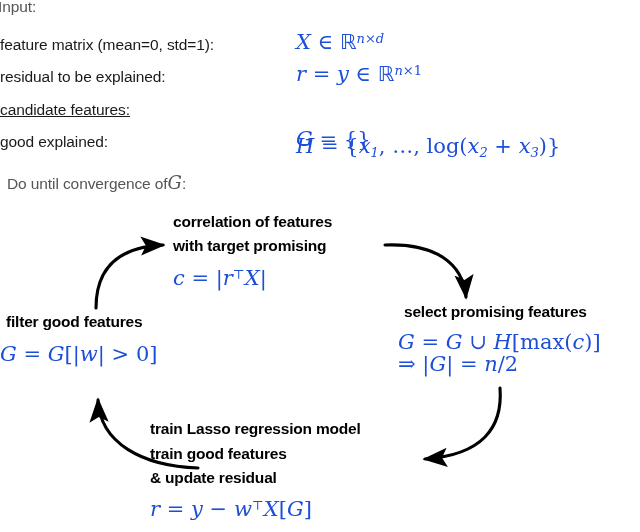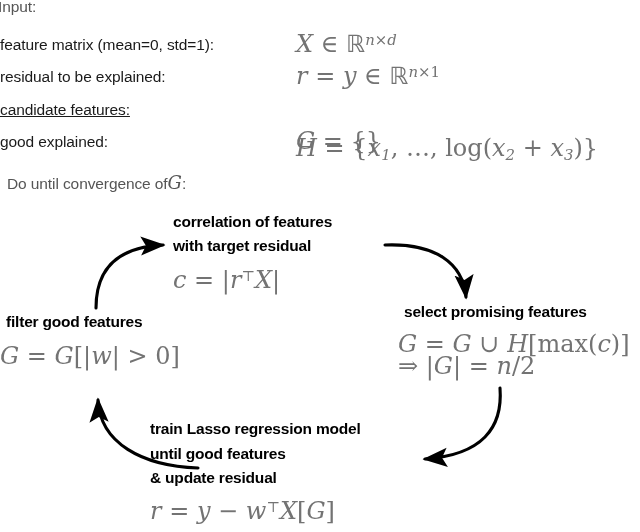--- a/index.html
+++ b/index.html
@@ -36,22 +36,22 @@
     font-family: "Liberation Sans", sans-serif;
     font-weight: bold;
     font-size: 15.5px;
     color: #000000;
     white-space: nowrap;
     letter-spacing: -0.2px;
   }
   .math {
     font-family: "DejaVu Serif", "Liberation Serif", serif;
     font-style: italic;
-    font-size: 24px;
-    color: #737373;
+    font-size: 21px;
+    color: #1d4ed8;
     white-space: nowrap;
   }
   .math .up { font-style: normal; }
   .math .bb {
     font-style: normal;
     font-family: "DejaVu Sans", sans-serif;
   }
   .math sub {
     font-size: 0.62em;
     vertical-align: -0.28em;
@@ -120,26 +120,26 @@
   <path d="M96,308 C96,268 118,247 163,245" fill="none" stroke="#000" stroke-width="3.1" stroke-linecap="round" marker-end="url(#ah)"></path>
 
   <path d="M385,245 C435,243 463,263 466,297" fill="none" stroke="#000" stroke-width="3.1" stroke-linecap="round" marker-end="url(#ah)"></path>
 
   <path d="M500,388 C503,428 482,455 425,459" fill="none" stroke="#000" stroke-width="3.1" stroke-linecap="round" marker-end="url(#ah)"></path>
 
   <path d="M198,468 C142,466 100,443 98,400" fill="none" stroke="#000" stroke-width="3.1" stroke-linecap="round" marker-end="url(#ah)"></path>
 </svg>
 
 <div class="abs node-line sans-bold" style="left:173px; top:213px; width:215px;">correlation of features</div>
-<div class="abs node-line sans-bold" style="left:173px; top:237px; width:215px;">with target residual</div>
+<div class="abs node-line sans-bold" style="left:173px; top:237px; width:215px;">with target promising</div>
 <div class="abs node-line math" style="left:173px; top:266px; width:215px;"><span>c</span> <span class="up">=</span> <span class="up">|</span><span>r</span><sup class="op">⊤</sup><span>X</span><span class="up">|</span></div>
 
 <div class="abs sans-bold" style="left:404px; top:303px;">select promising features</div>
 <div class="abs node-line math" style="left:398px; top:330px; width:242px;"><span>G</span> <span class="up">=</span> <span>G</span> <span class="up">∪</span> <span>H</span><span class="up">[max(</span><span>c</span><span class="up">)]</span></div>
 <div class="abs node-line math" style="left:398px; top:352px; width:242px;"><span class="up">⇒</span> <span class="up">|</span><span>G</span><span class="up">|</span> <span class="up">=</span> <span>n</span><span class="up">/</span><span class="up">2</span></div>
 
 <div class="abs node-line sans-bold" style="left:6px; top:313px; width:202px;">filter good features</div>
 <div class="abs node-line math" style="left:0px; top:342px; width:214px;"><span>G</span> <span class="up">=</span> <span>G</span><span class="up">[|</span><span>w</span><span class="up">|</span> <span class="up">&gt;</span> <span class="up">0]</span></div>
 
 <div class="abs node-line sans-bold" style="left:150px; top:420px; width:292px;">train Lasso regression model</div>
-<div class="abs node-line sans-bold" style="left:150px; top:445px; width:292px;">until good features</div>
+<div class="abs node-line sans-bold" style="left:150px; top:445px; width:292px;">train good features</div>
 <div class="abs node-line sans-bold" style="left:150px; top:469px; width:292px;">&amp; update residual</div>
 <div class="abs node-line math" style="left:150px; top:497px; width:292px;"><span>r</span> <span class="up">=</span> <span>y</span> <span class="up">−</span> <span>w</span><sup class="op">⊤</sup><span>X</span><span class="up">[</span><span>G</span><span class="up">]</span></div>
 
 </body></html>

